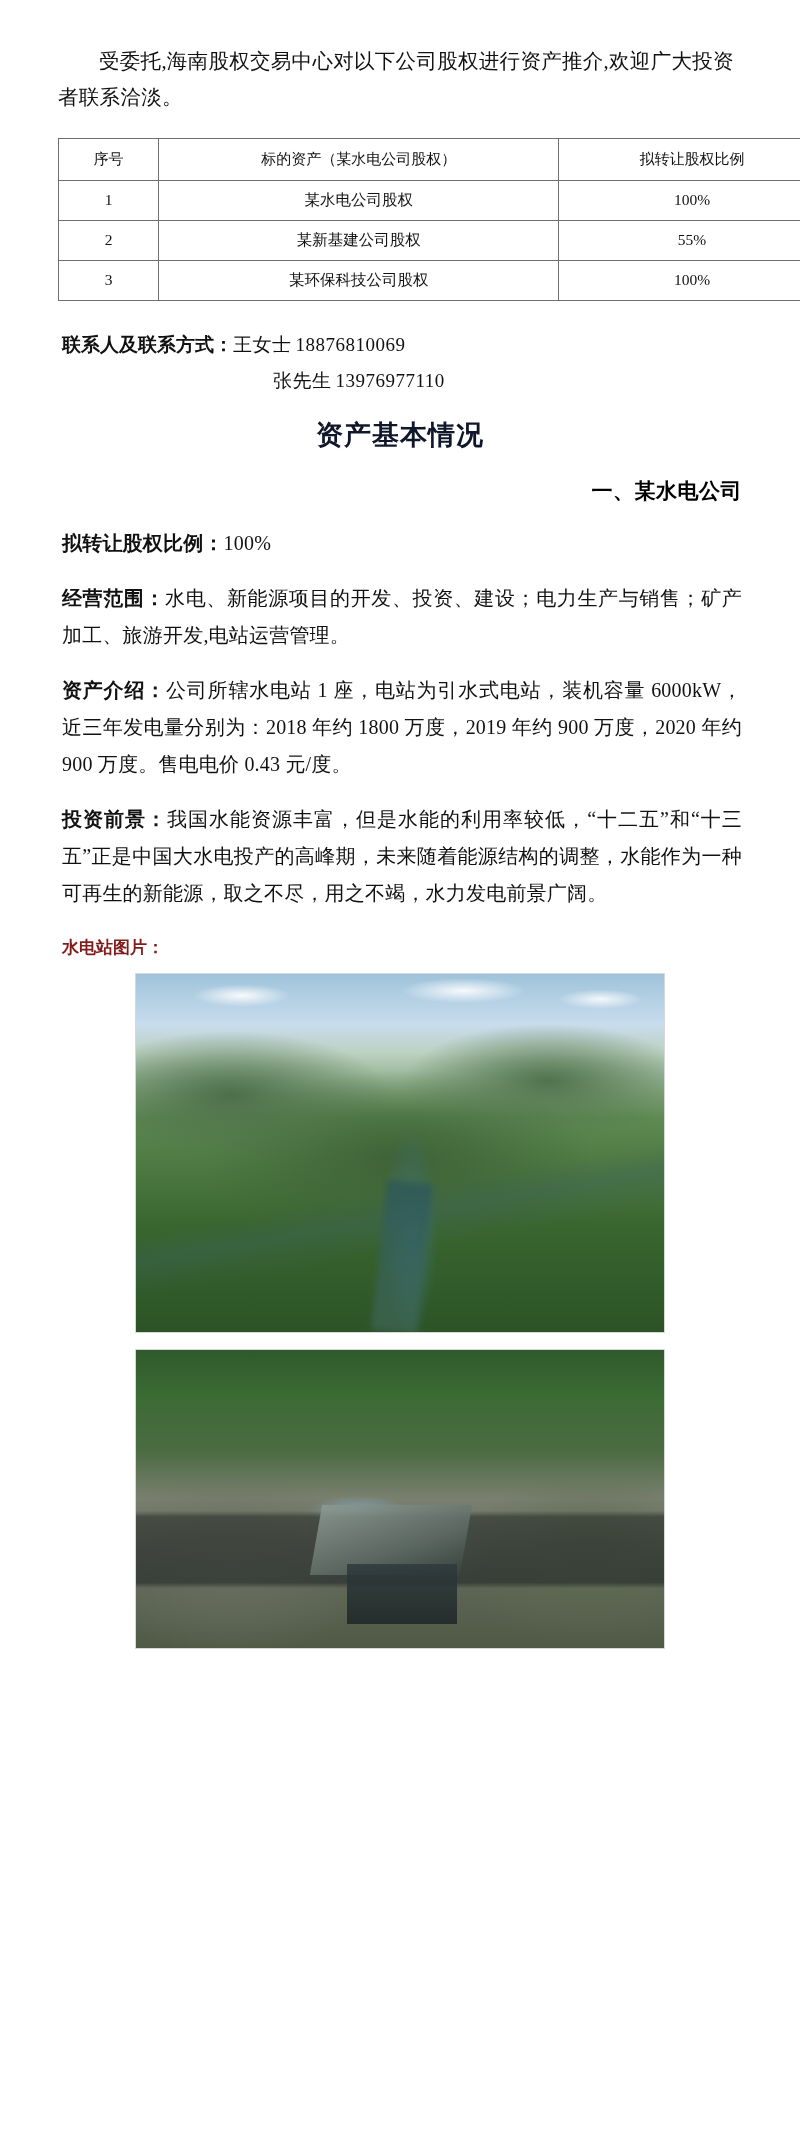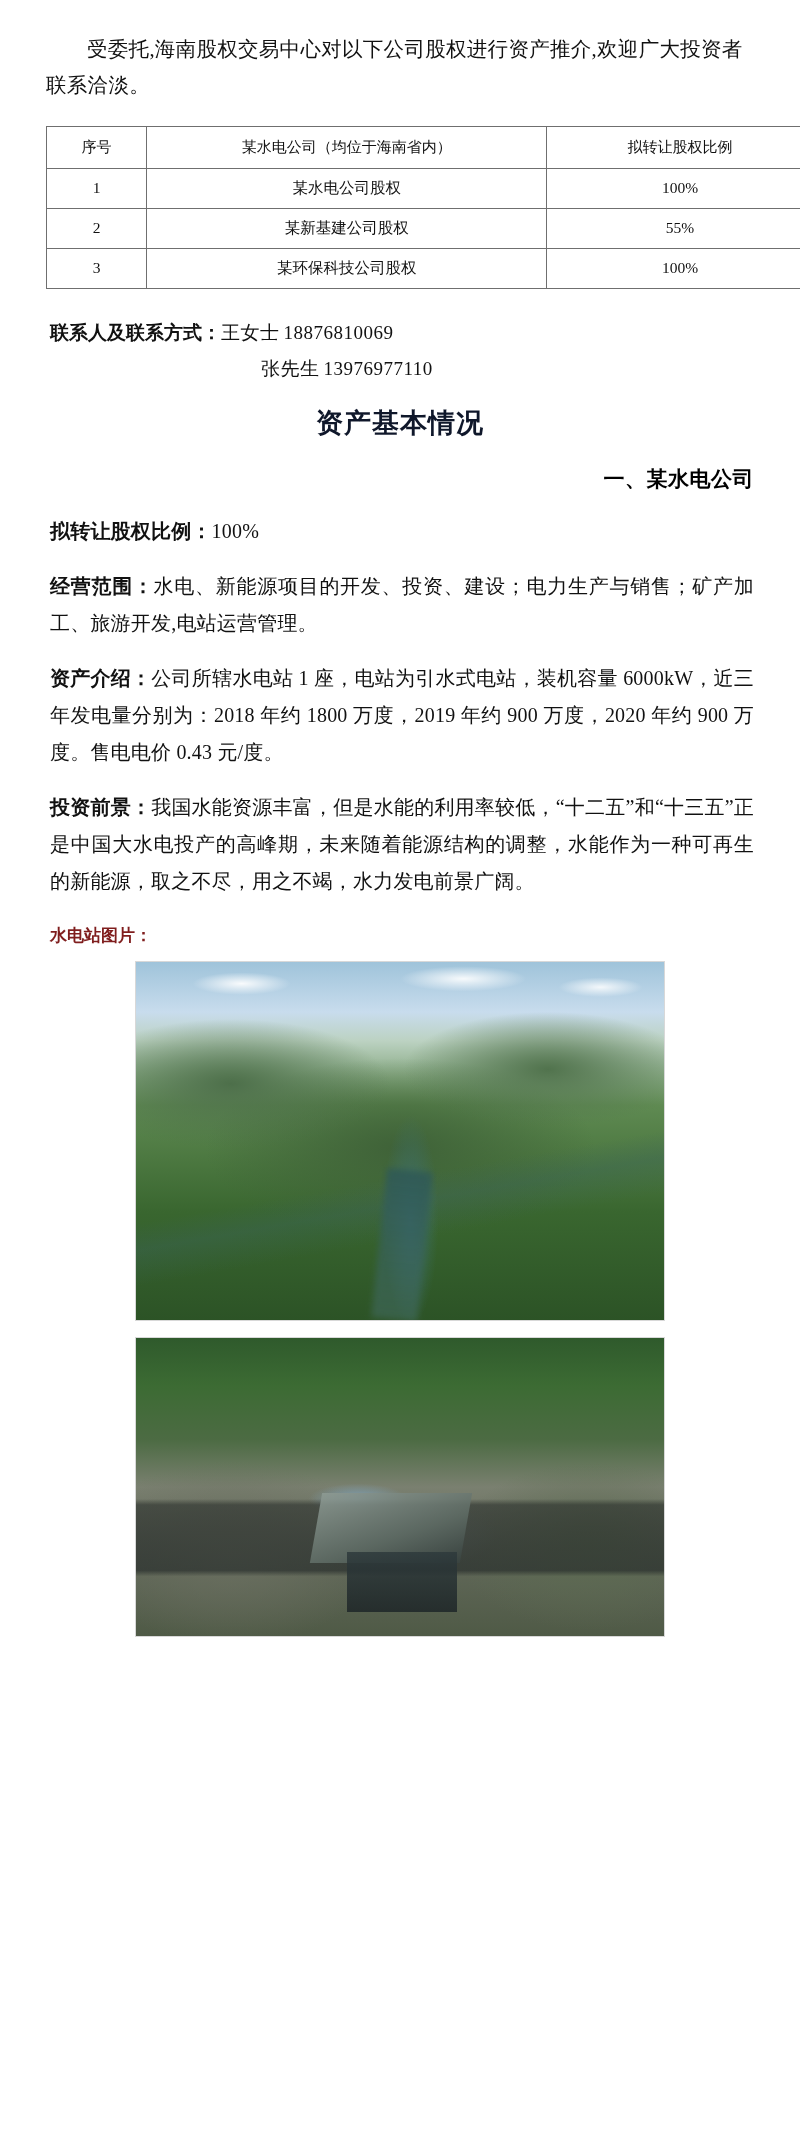--- a/index.html
+++ b/index.html
@@ -11,21 +11,21 @@
     width: 800px;
     min-height: 2143px;
     font-family: "Liberation Serif", "DejaVu Serif", serif;
     color: #1a1a1a;
     -webkit-font-smoothing: antialiased;
   }
   .page {
     position: relative;
     width: 800px;
     min-height: 2143px;
-    padding: 4px;
+    padding: 16px;
     box-sizing: border-box;
     background: #fff;
   }
   .content {
     padding: 28px 42px 20px 42px;
   }
 
   
   .intro {
     font-size: 20.5px;
@@ -212,21 +212,21 @@
 
 <div class="page">
   <div class="content">
 
     <p class="intro">受委托,海南股权交易中心对以下公司股权进行资产推介,欢迎广大投资者联系洽淡。</p>
 
     <table class="asset-table">
       <thead>
         <tr>
           <th class="col-idx">序号</th>
-          <th class="col-asset">某水电公司（均位于海南省内）</th>
+          <th class="col-asset">标的资产（某水电公司股权）</th>
           <th class="col-ratio">拟转让股权比例</th>
         </tr>
       </thead>
       <tbody>
         <tr>
           <td>1</td>
           <td>某水电公司股权</td>
           <td>100%</td>
         </tr>
         <tr>

